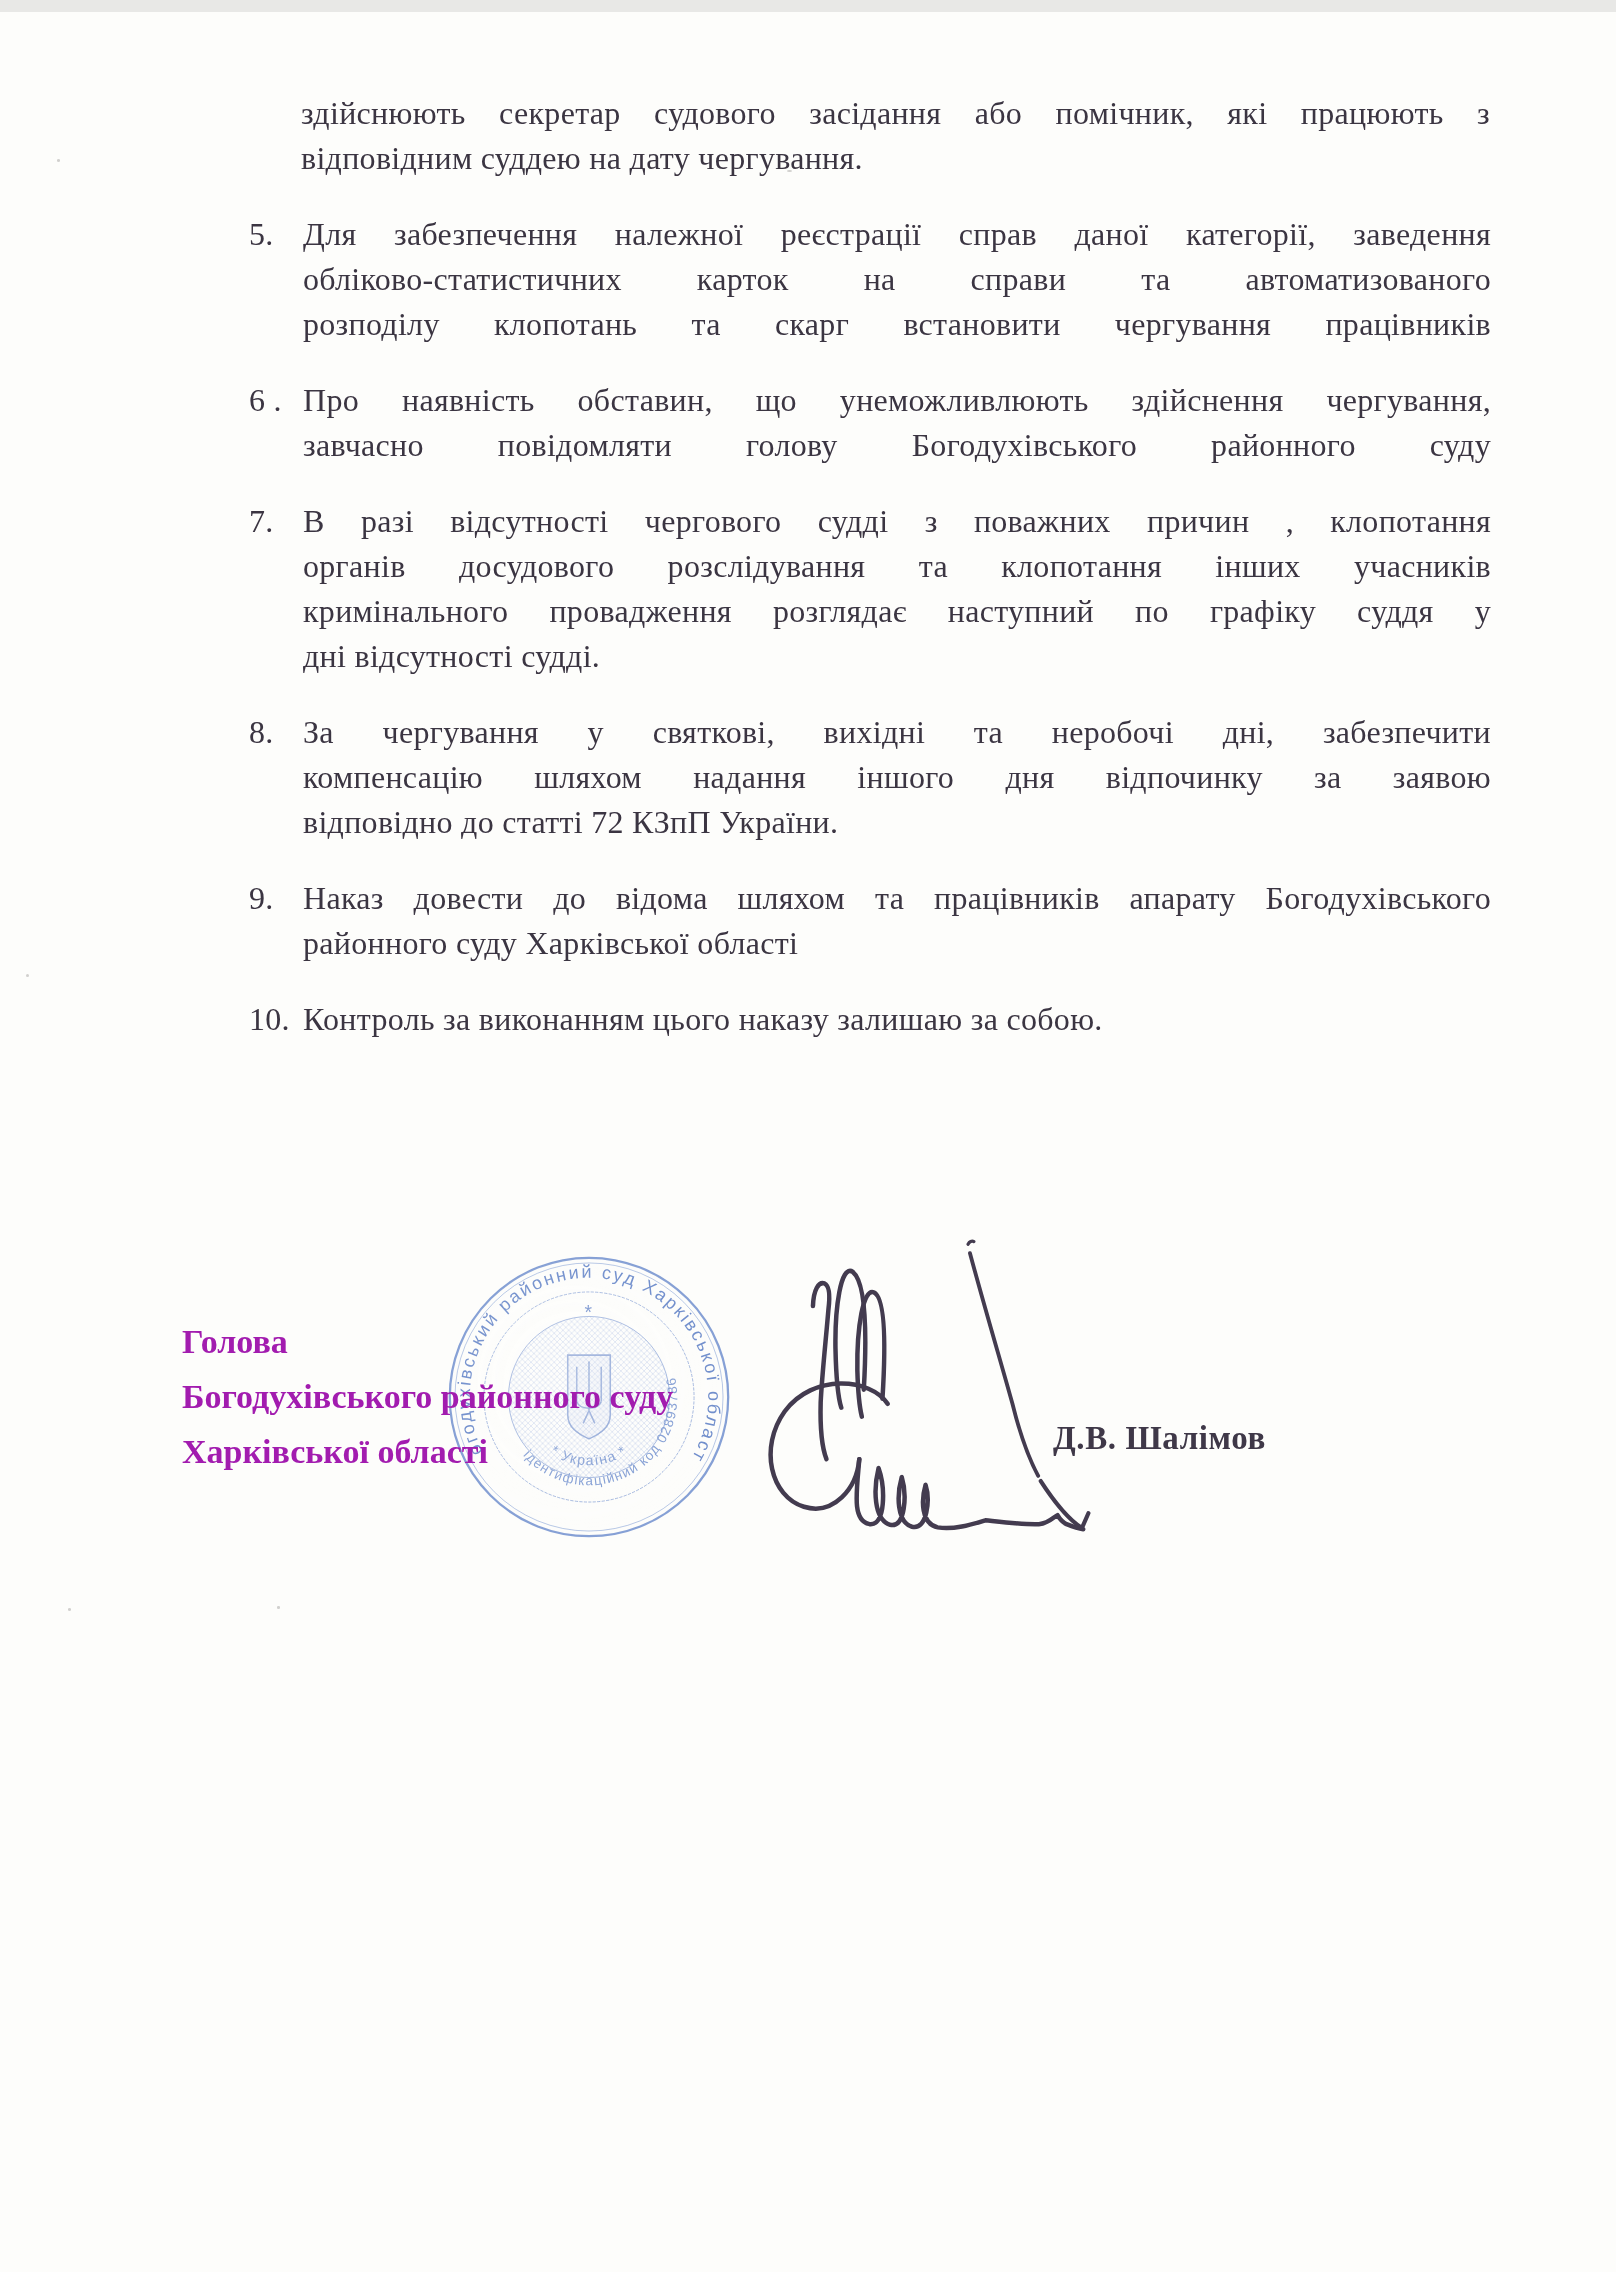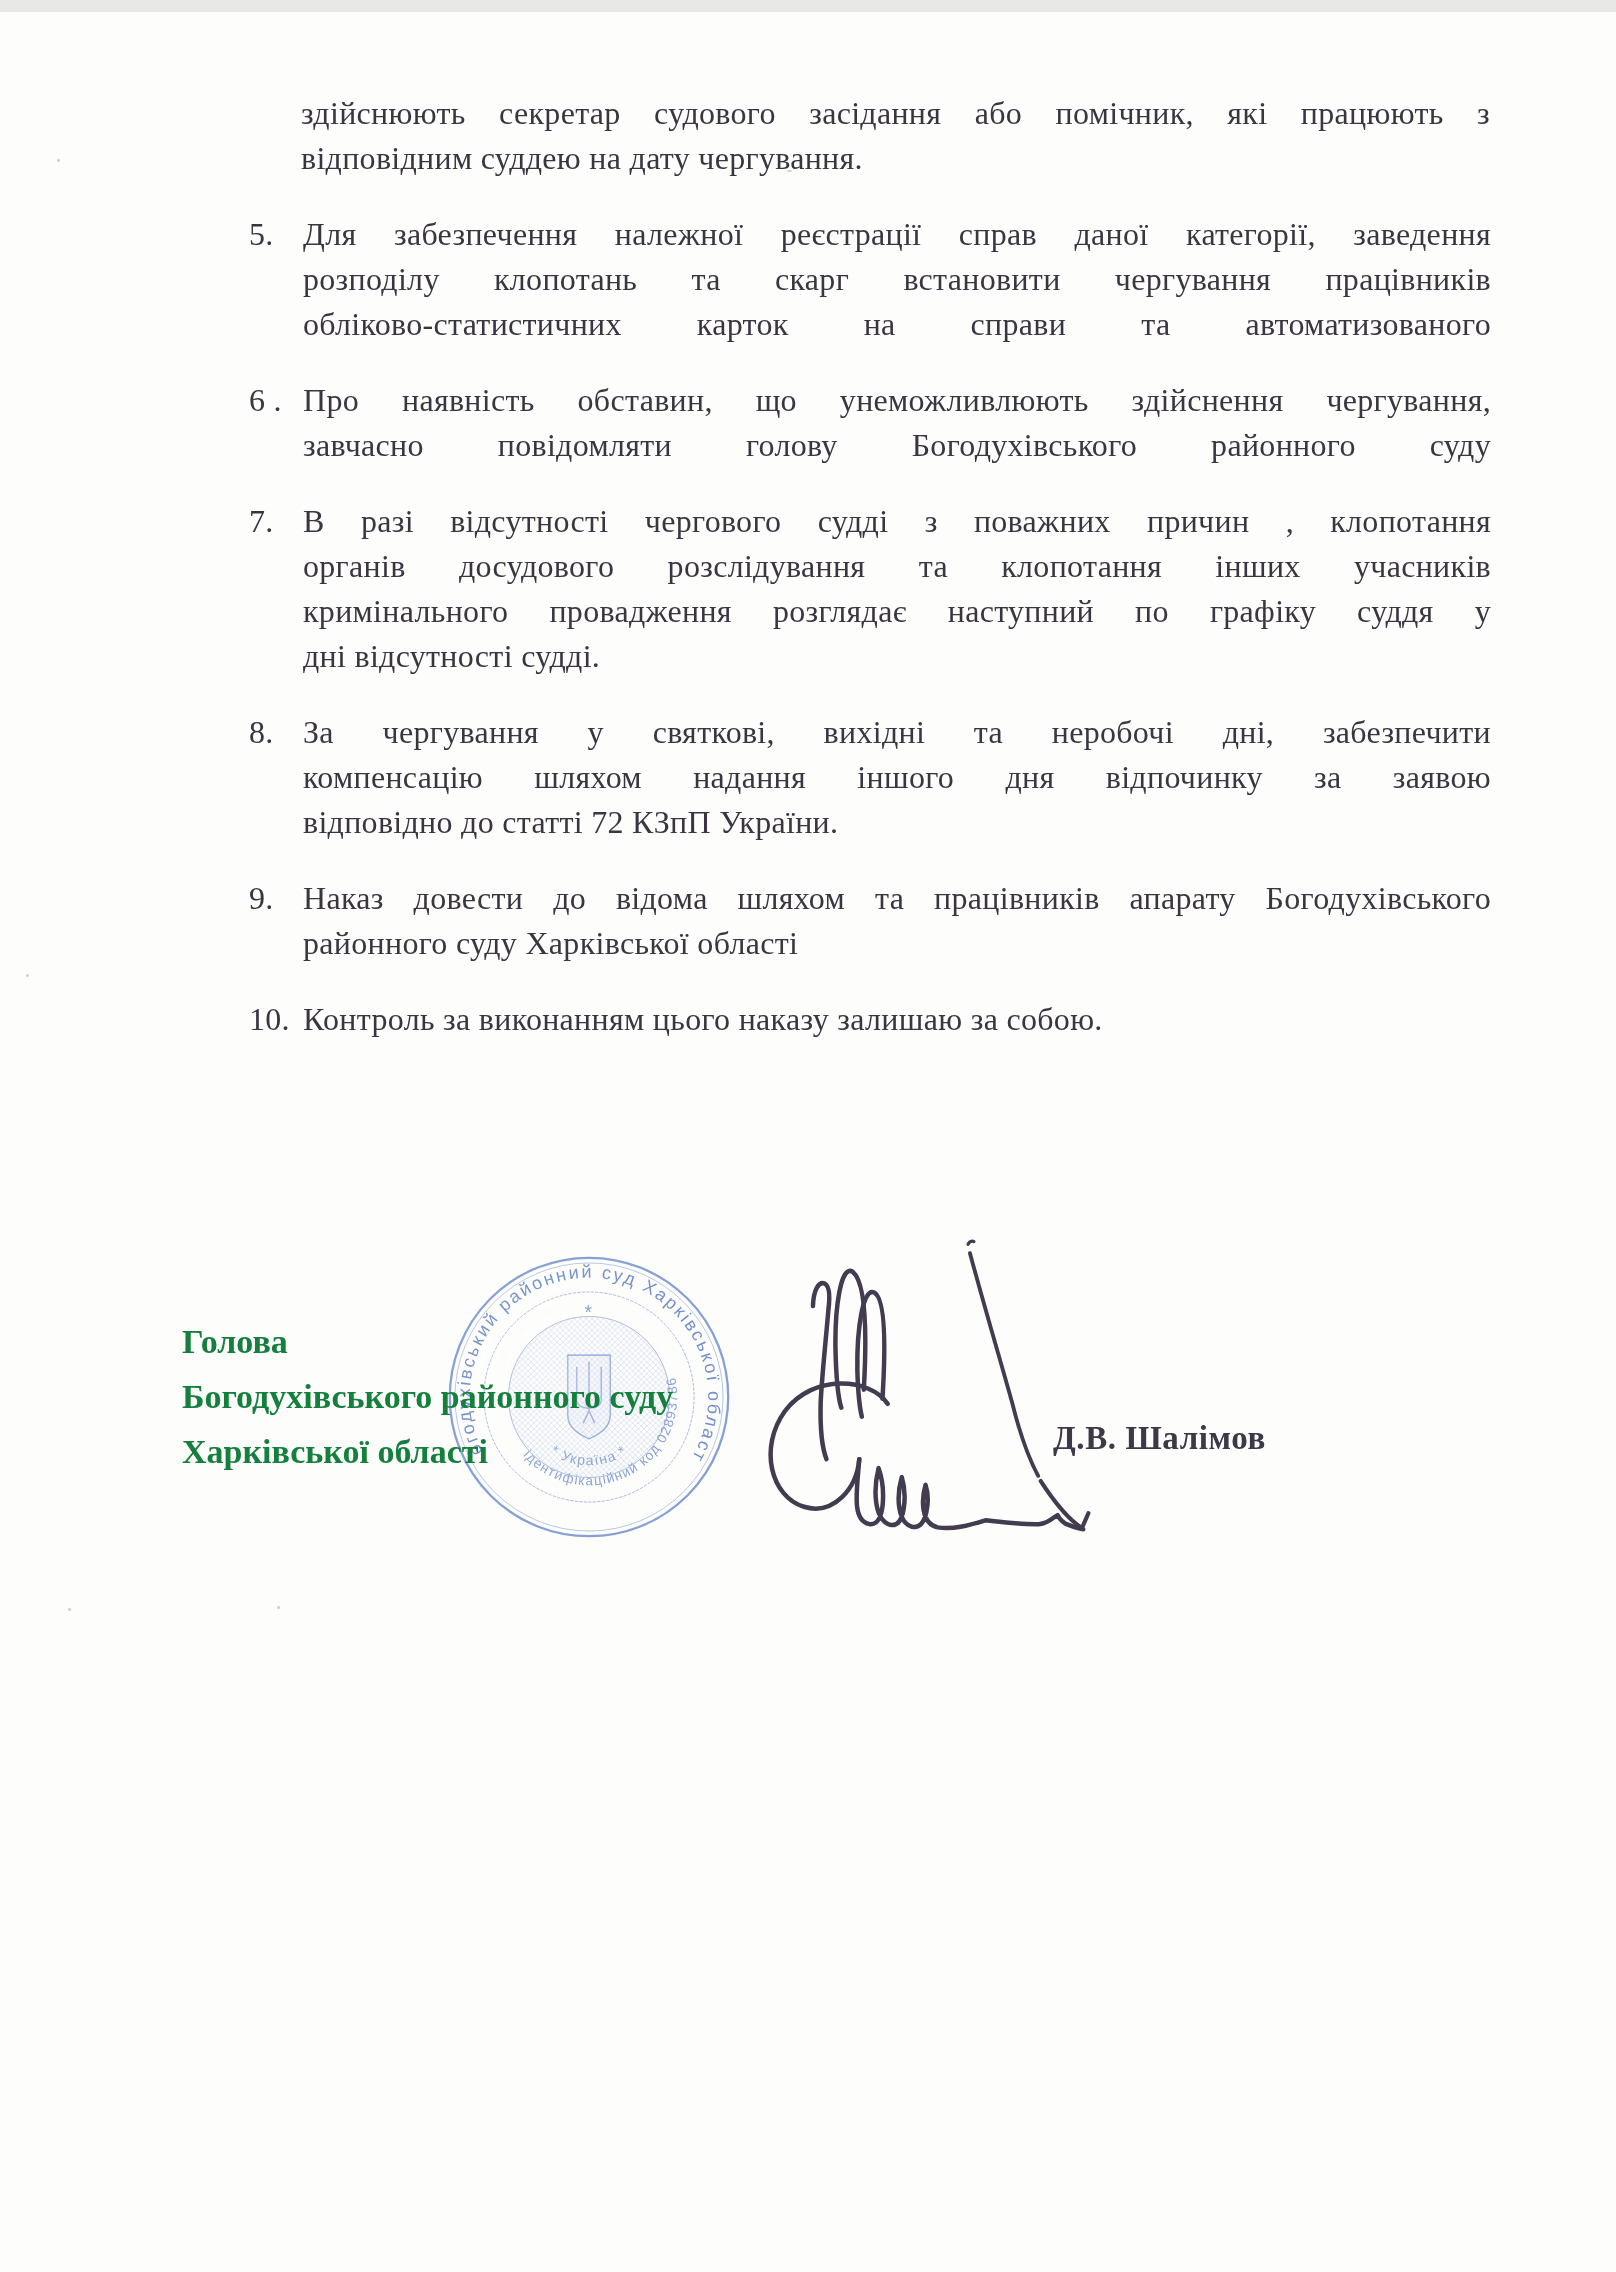--- a/index.html
+++ b/index.html
@@ -20,21 +20,21 @@
     font-size:32px; letter-spacing:0.3px;
   }
   .items {
     position:absolute; left:249px; top:200px; width:1242px;
     font-size:32px; letter-spacing:0.3px;
   }
   .item { position:relative; padding-left:54px; margin-bottom:31px; }
   .item .num { position:absolute; left:0; top:0; line-height:45px; }
   .sig-title {
     position:absolute; left:182px; top:1302px; width:709px;
-    font-size:34px; font-weight:bold; color:#15803d;
+    font-size:34px; font-weight:bold; color:#a21caf;
     z-index:3;
     font-family:Liberation Serif, serif;
   }
   .sig-title .tline { line-height:55px; }
   .sig-name {
     position:absolute; left:1053px; top:1404px;
     font-size:33px; font-weight:bold; color:#3f3848;
     line-height:45px; letter-spacing:0.6px; z-index:3;
   }
   .stamp-svg { position:absolute; left:444px; top:1240px; z-index:1; }
@@ -50,22 +50,22 @@
 
   <div class="intro">
       <div class="tline just">здійснюють секретар судового засідання  або помічник, які працюють з</div>
       <div class="tline">відповідним суддею на дату чергування.</div>
     </div>
 
   <div class="items">
       <div class="item">
         <span class="num">5.</span>
         <div class="tline just">Для забезпечення належної реєстрації справ даної категорії, заведення</div>
+        <div class="tline just">обліково-статистичних карток на справи та автоматизованого</div>
         <div class="tline just">розподілу клопотань та скарг встановити чергування працівників</div>
-        <div class="tline just">обліково-статистичних карток на справи та автоматизованого</div>
       </div>
       <div class="item">
         <span class="num">6 .</span>
         <div class="tline just">Про наявність обставин,  що унеможливлюють здійснення чергування,</div>
         <div class="tline just">завчасно повідомляти  голову  Богодухівського районного суду</div>
       </div>
       <div class="item">
         <span class="num">7.</span>
         <div class="tline just">В разі відсутності чергового судді з поважних причин , клопотання</div>
         <div class="tline just">органів досудового розслідування та клопотання інших учасників</div>

